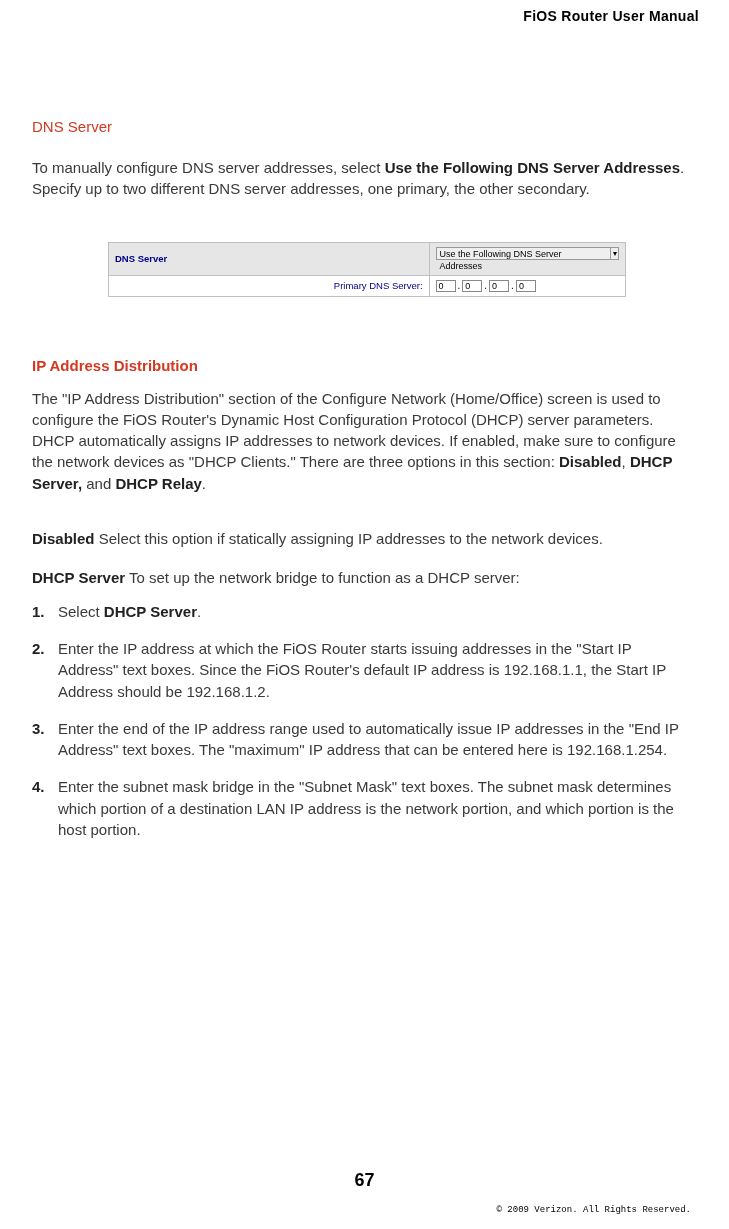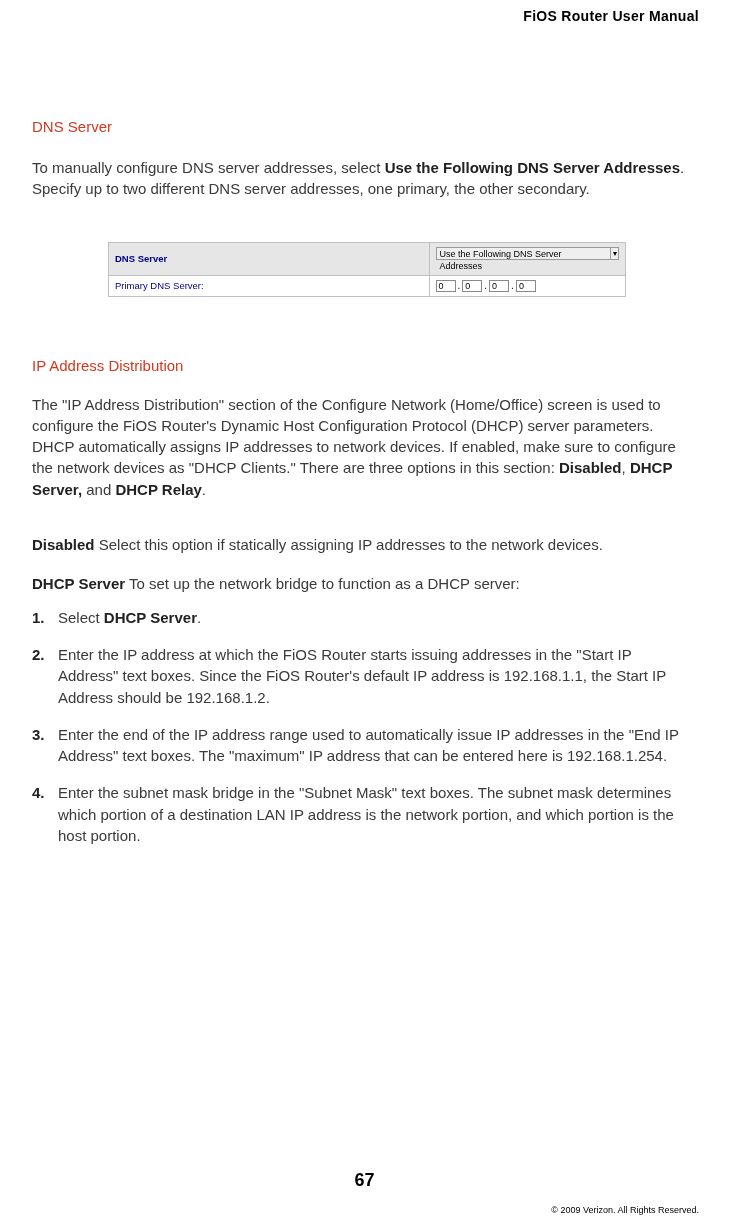--- a/index.html
+++ b/index.html
@@ -32,22 +32,22 @@
     }
     .section-heading {
       color: #d43820;
       font-size: 15px;
       font-weight: 400;
       margin-bottom: 22px;
     }
     .section-heading-2 {
       color: #d43820;
       font-size: 15px;
-      font-weight: 400;
-      margin-bottom: 20px;
+      font-weight: 700;
+      margin-bottom: 14px;
       margin-top: 60px;
     }
     .para {
       color: #3a3a3a;
       font-size: 15px;
       line-height: 1.42;
       margin-bottom: 0;
     }
     .bold {
       font-weight: 700;
@@ -71,20 +71,21 @@
     .tbl .hdr-row td {
       background: #e6e6e6;
     }
     .tbl .hdr-row td:first-child {
       font-weight: 700;
       color: #000088;
     }
     .tbl .label-cell {
       color: #000088;
       width: 62%;
+      text-align: right;
     }
     .tbl .val-cell {
       width: 38%;
     }
     .select-look {
       display: inline-block;
       border: 1px solid #999;
       background: #efefef;
       font-size: 9px;
       padding: 0 12px 0 3px;
@@ -160,23 +161,24 @@
       bottom: 38px;
       left: 0;
       width: 729px;
       text-align: center;
       font-weight: 700;
       font-size: 18px;
     }
     .footer {
       position: absolute;
       bottom: 14px;
-      right: 30px;
+      right: 38px;
       font-size: 9px;
       color: #000000;
+      font-family: Liberation Mono, monospace;
     }
   </style>
 </head>
 <body>
 
 <div class="header-title">FiOS Router User Manual</div>
 
 <div class="content">
 
   <div class="section-heading">DNS Server</div>

